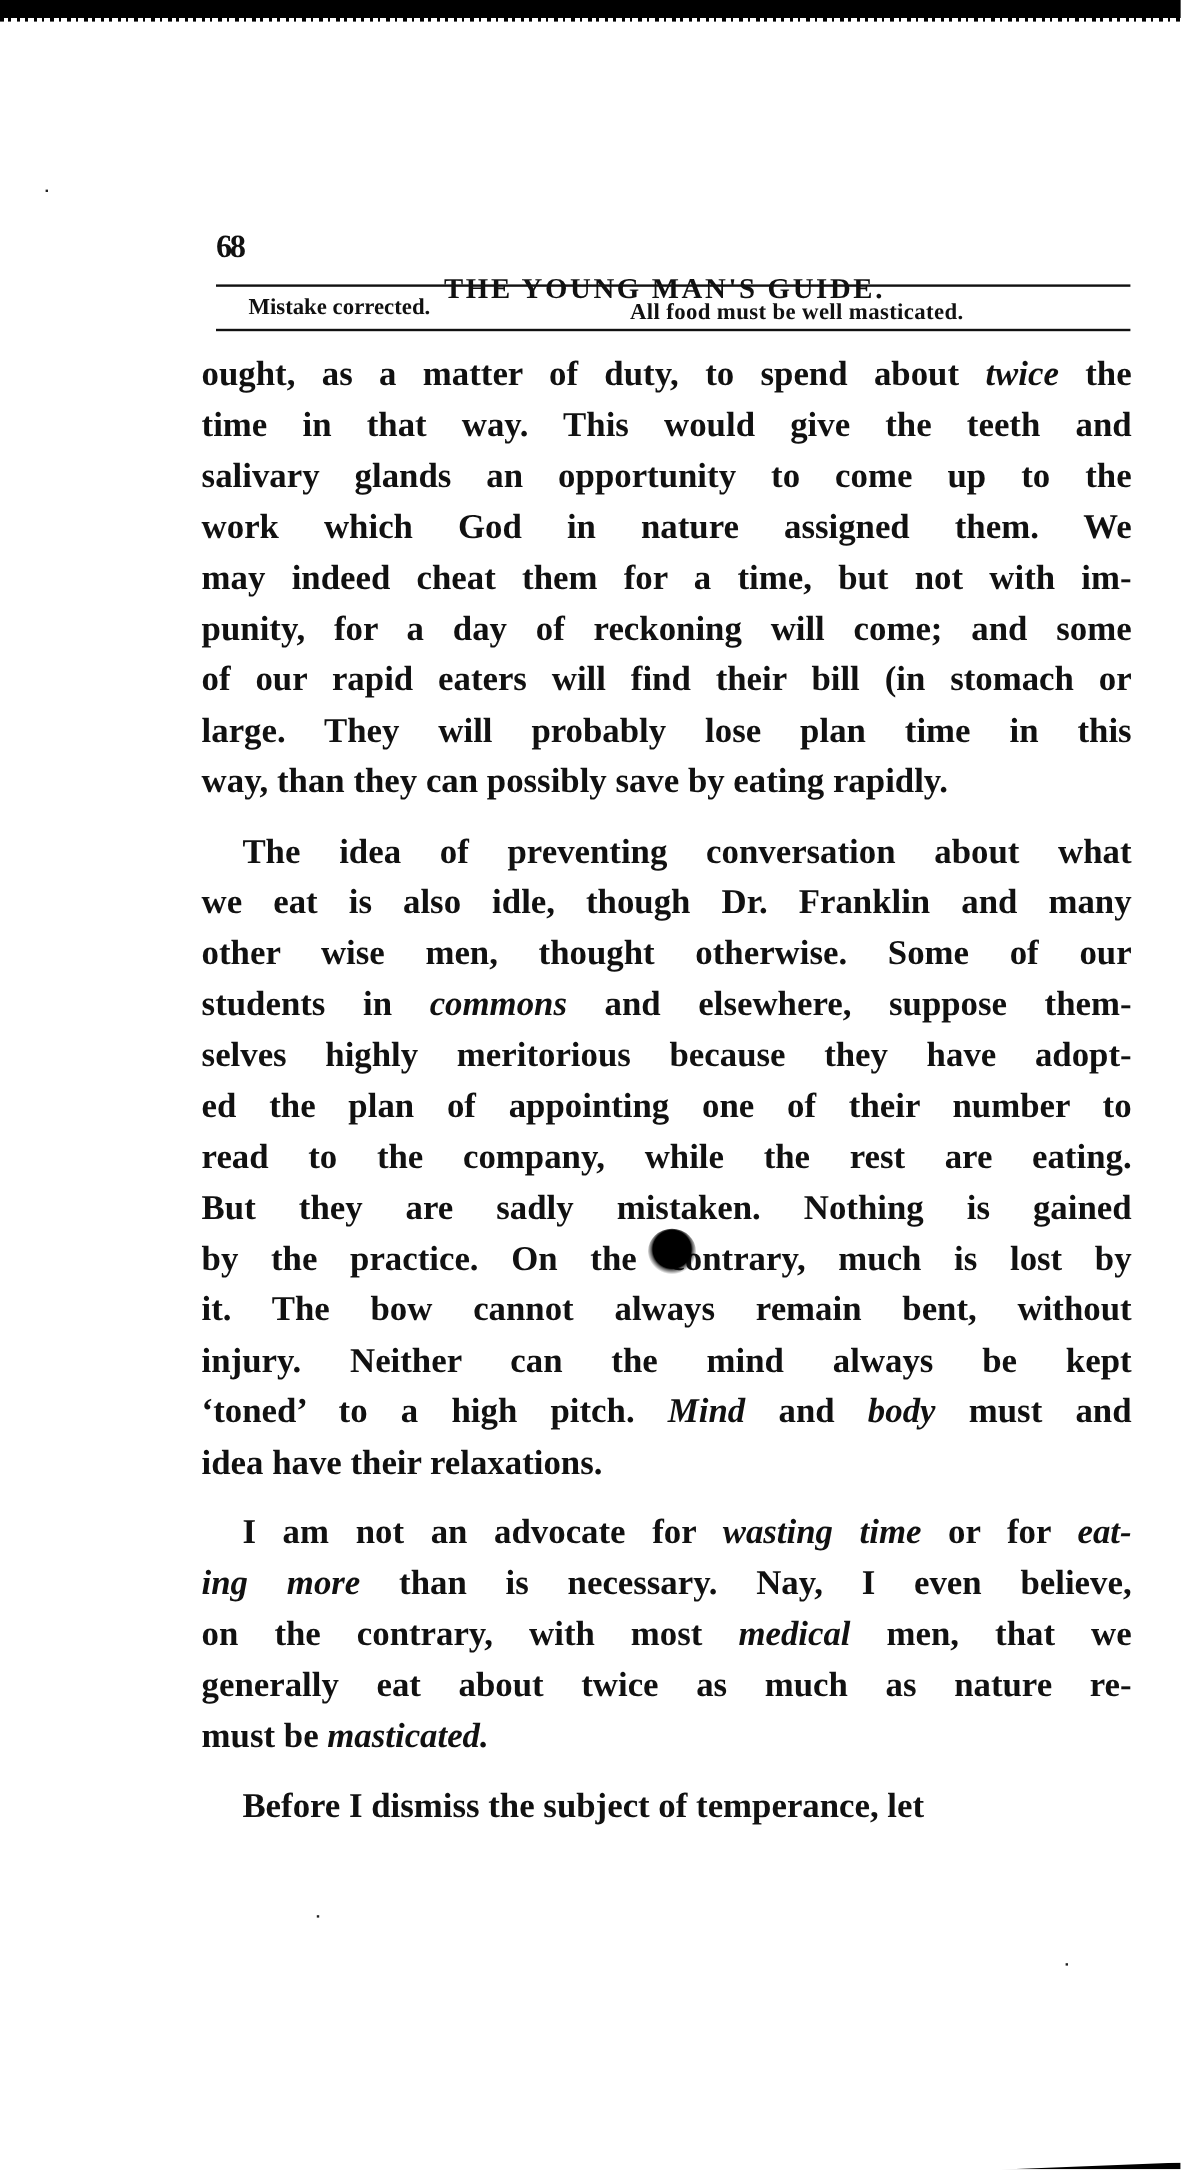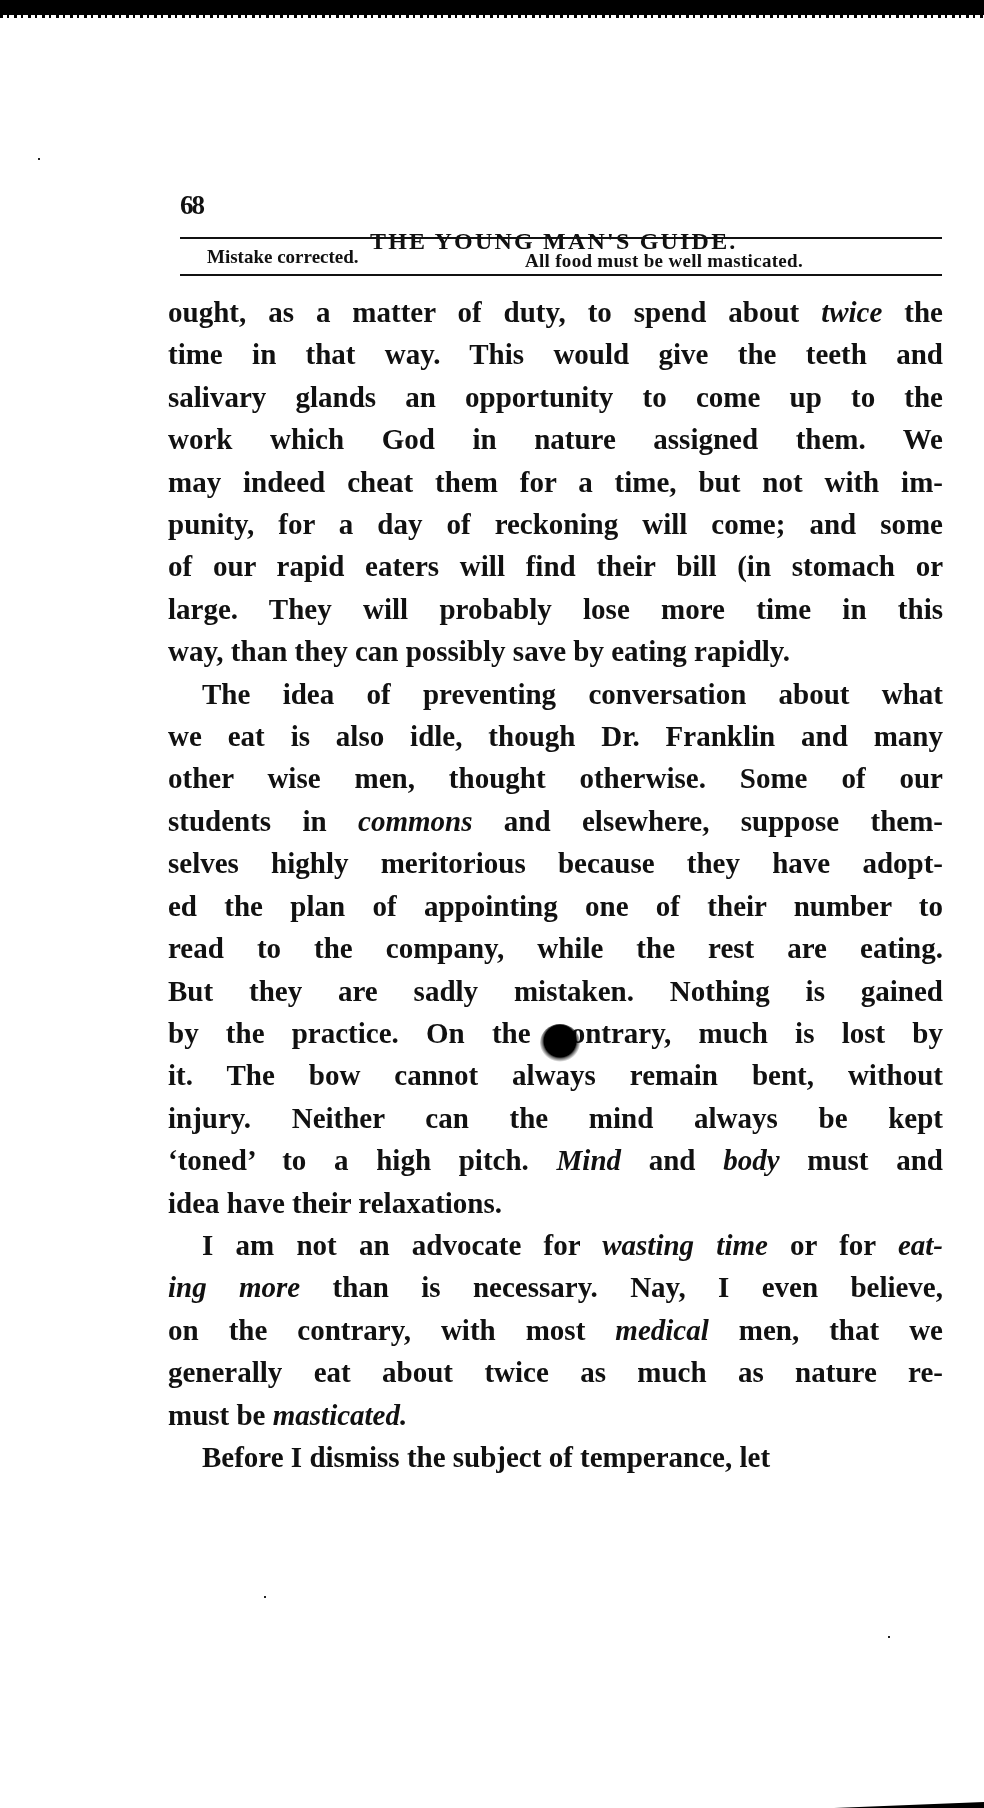--- a/index.html
+++ b/index.html
@@ -37,21 +37,21 @@
     position: absolute; left: 180px; top: 244px; width: 762px; height: 28px;
     font-size: 19px; font-weight: bold;
   }
   .subhead-left { position: absolute; left: 27px; top: 2px; }
   .subhead-right { position: absolute; left: 345px; top: 6px; letter-spacing: 0.3px; }
   .body-text {
     position: absolute; left: 168px; top: 291px; width: 775px;
     font-size: 29px; line-height: 42.4px; text-align: justify; font-weight: bold;
   }
   .body-text p { margin: 0; text-indent: 34px; text-align-last: justify; }
-  .body-text p + p { margin-top: 0; }
+  .body-text p + p { margin-top: 16px; }
   .body-text p .line { display: block; text-align: justify; text-align-last: justify; text-indent: 0; }
   .body-text p .line.indent { padding-left: 34px; }
   .body-text p .line.last { text-align-last: left; }
   em { font-style: italic; }
   .blot {
     position: absolute; left: 540px; top: 1024px; width: 40px; height: 38px;
     background: radial-gradient(circle at 50% 45%, #000 0 55%, rgba(0,0,0,0.6) 60%, transparent 72%);
     border-radius: 50%;
   }
   .speck { position: absolute; width: 2px; height: 2px; background: #222; }
@@ -75,21 +75,21 @@
 
 <div class="body-text" id="body-text">
     <p style="text-indent: 0px;">
       <span class="line"><span>ought, as a matter of duty, to spend about </span><em>twice</em><span> the</span></span>
       <span class="line"><span>time in that way.  This would give the teeth and</span></span>
       <span class="line"><span>salivary glands an opportunity to come up to the</span></span>
       <span class="line"><span>work which God in nature assigned them.  We</span></span>
       <span class="line"><span>may indeed cheat them for a time, but not with im-</span></span>
       <span class="line"><span>punity, for a day of reckoning will come; and some</span></span>
       <span class="line"><span>of our rapid eaters will find their bill (in stomach or</span></span>
-      <span class="line"><span>large.  They will probably lose more time in this</span></span>
+      <span class="line"><span>large.  They will probably lose plan time in this</span></span>
       <span class="line last"><span>way, than they can possibly save by eating rapidly.</span></span>
     </p>
     <p style="text-indent: 0px;">
       <span class="line indent"><span>The idea of preventing conversation about what</span></span>
       <span class="line"><span>we eat is also idle, though Dr. Franklin and many</span></span>
       <span class="line"><span>other wise men, thought otherwise.  Some of our</span></span>
       <span class="line"><span>students in </span><em>commons</em><span> and elsewhere, suppose them-</span></span>
       <span class="line"><span>selves highly meritorious because they have adopt-</span></span>
       <span class="line"><span>ed the plan of appointing one of their number to</span></span>
       <span class="line"><span>read to the company, while the rest are eating.</span></span>

